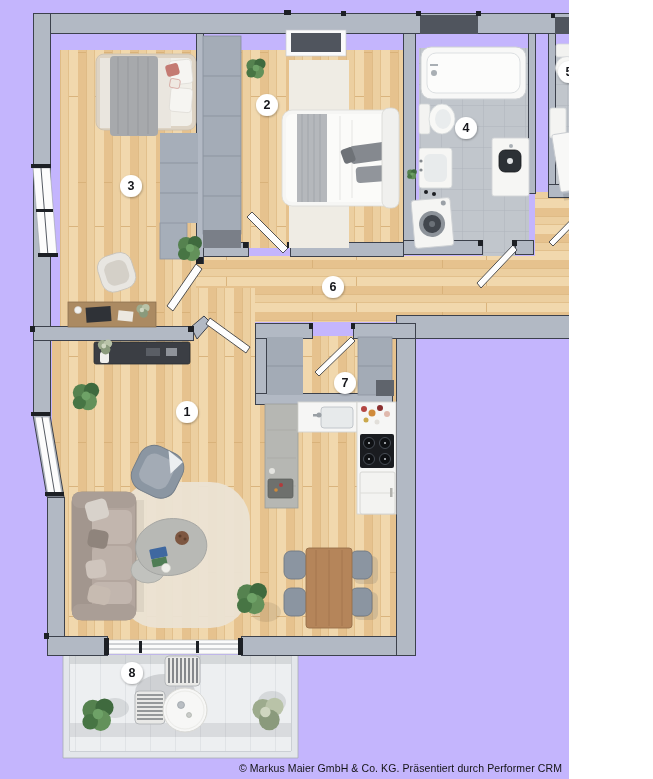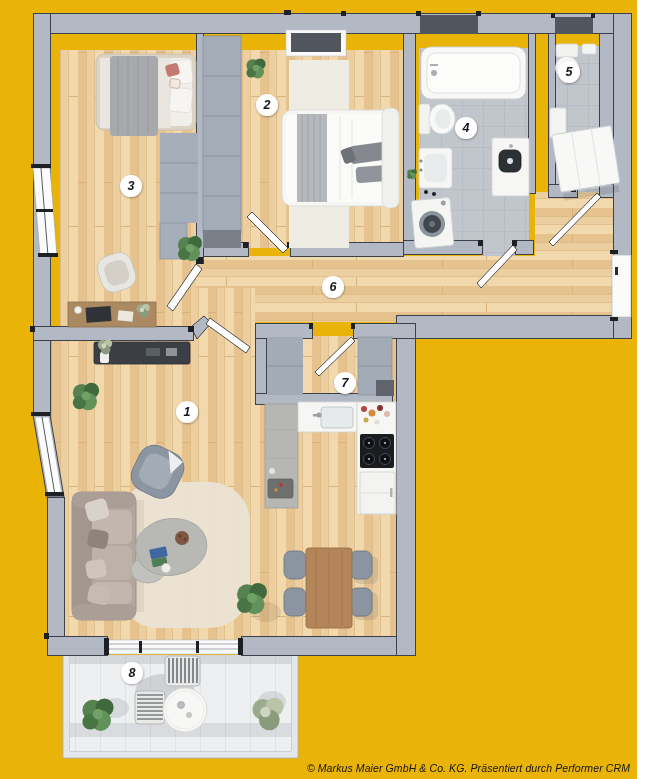--- a/index.html
+++ b/index.html
@@ -1,17 +1,17 @@
 <!DOCTYPE html>
 <html><head>
 <meta charset="utf-8">
 <style>
   html,body{margin:0;padding:0;background:#ffffff;}
-  .stage{position:relative;width:637px;height:779px;background:#eab308;overflow:hidden;
-         font-family:"Liberation Sans", sans-serif;font-style:italic;}
+  .stage{position:relative;width:569px;height:779px;background:#c4b5fd;overflow:hidden;
+         font-family:"Liberation Sans", sans-serif;}
   svg{position:absolute;left:0;top:0;}
   .footer{position:absolute;top:762px;left:0;right:7px;text-align:right;
           font-size:10.5px;color:#141414;letter-spacing:0.1px;
           font-family:"Liberation Sans", sans-serif;}
   .badge-text{font-family:"Liberation Sans", sans-serif;font-size:12.5px;font-weight:bold;fill:#17191d;}
   .crisp{shape-rendering:crispEdges;}
 </style>
 </head>
 <body>
 

